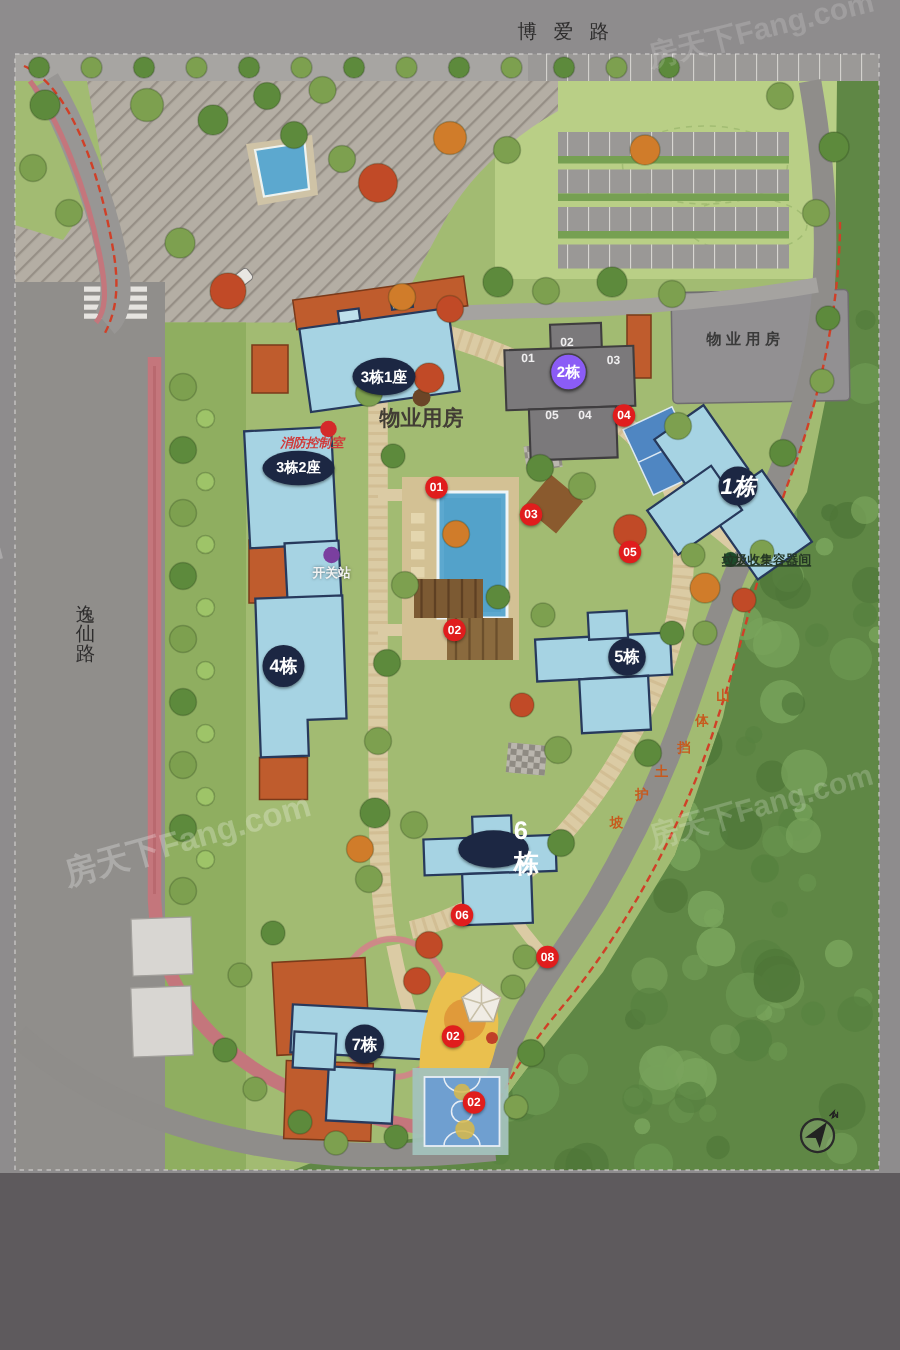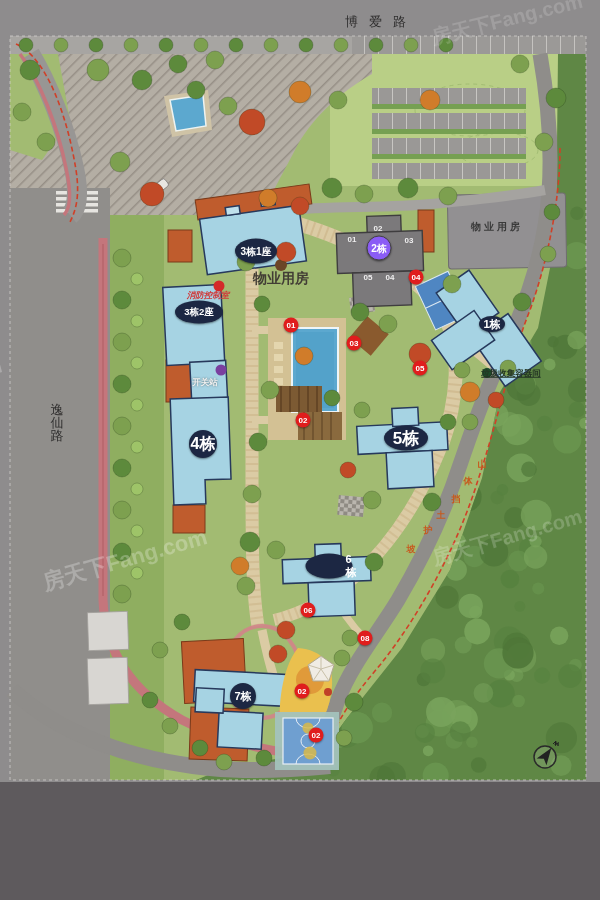--- a/index.html
+++ b/index.html
@@ -504,37 +504,37 @@
 
     <rect x="10" y="36" width="576" height="744" fill="none" stroke="#d8d6d4" stroke-width="1" stroke-dasharray="3,3" opacity=".7"></rect>
   </svg>
 
   <div class="lbl road-top" style="left:337px;top:21px;">博爱路</div>
   <div class="lbl road-left" style="left:57px;top:412px;">逸仙路</div>
 
   <div class="lbl map-note" style="left:497px;top:227px;font-size:10px;letter-spacing:3px;color:#3a3a3a;">物业用房</div>
   <div class="lbl map-note" style="left:281px;top:278px;font-size:14px;color:#423d35;">物业用房</div>
   <div class="lbl map-note" style="left:208px;top:295px;font-size:8.5px;color:#d03a3a;font-style:italic;">消防控制室</div>
-  <div class="lbl map-note" style="left:205px;top:382px;font-size:8.5px;color:#f2f2f2;text-shadow:0 0 2px rgba(0,0,0,.5);">开关站</div>
+  <div class="lbl map-note" style="left:221px;top:382px;font-size:8.5px;color:#f2f2f2;text-shadow:0 0 2px rgba(0,0,0,.5);">开关站</div>
   <div class="lbl map-note" style="left:511px;top:373px;font-size:8.5px;color:#243624;text-decoration:underline;">垃圾收集容器间</div>
 
   <span class="slope-ch" style="left:482px;top:464px;">山</span>
   <span class="slope-ch" style="left:468px;top:481px;">体</span>
   <span class="slope-ch" style="left:456px;top:499px;">挡</span>
   <span class="slope-ch" style="left:441px;top:515px;">土</span>
   <span class="slope-ch" style="left:428px;top:530px;">护</span>
   <span class="slope-ch" style="left:411px;top:549px;">坡</span>
 
   <div class="badge" style="left:256px;top:239px;width:42px;height:25px;font-size:10px;margin-top:12px;">3栋1座</div>
   <div class="badge" style="left:199px;top:312px;width:48px;height:23px;font-size:9.5px;">3栋2座</div>
   <div class="badge gray" style="left:379px;top:248px;width:25px;height:25px;font-size:10px;">2栋</div>
-  <div class="badge" style="left:492px;top:324px;width:26px;height:16px;font-size:11px;">1栋</div>
-  <div class="badge" style="left:203px;top:444px;width:28px;height:28px;font-size:16px;">4栋</div>
-  <div class="badge" style="left:406px;top:438px;width:44px;height:25px;font-size:17px;">5栋</div>
-  <div class="badge" style="left:329px;top:566px;width:47px;height:25px;font-size:11px;padding-left:44px;">6栋</div>
+  <div class="badge" style="left:492px;top:324px;width:26px;height:26px;font-size:15px;font-style:italic;">1栋</div>
+  <div class="badge" style="left:189px;top:444px;width:28px;height:28px;font-size:12px;">4栋</div>
+  <div class="badge" style="left:418px;top:438px;width:25px;height:25px;font-size:11px;">5栋</div>
+  <div class="badge" style="left:329px;top:566px;width:47px;height:25px;font-size:17px;padding-left:44px;">6栋</div>
   <div class="badge" style="left:243px;top:696px;width:26px;height:26px;font-size:11px;">7栋</div>
 
   <span class="unit" style="left:352px;top:239px;">01</span>
   <span class="unit" style="left:378px;top:228px;">02</span>
   <span class="unit" style="left:409px;top:240px;">03</span>
   <span class="unit" style="left:368px;top:277px;">05</span>
   <span class="unit" style="left:390px;top:277px;">04</span>
 
   <div class="marker" style="left:291px;top:325px;">01</div>
   <div class="marker" style="left:303px;top:420px;">02</div>

